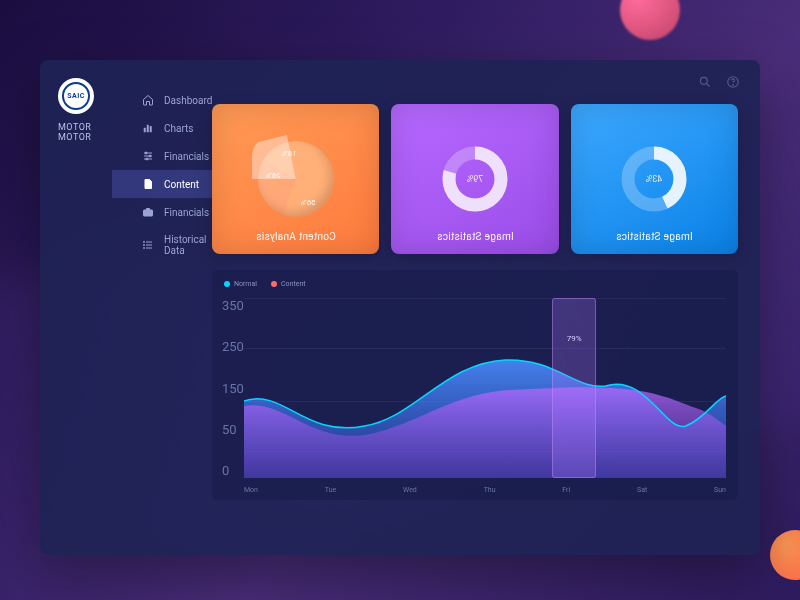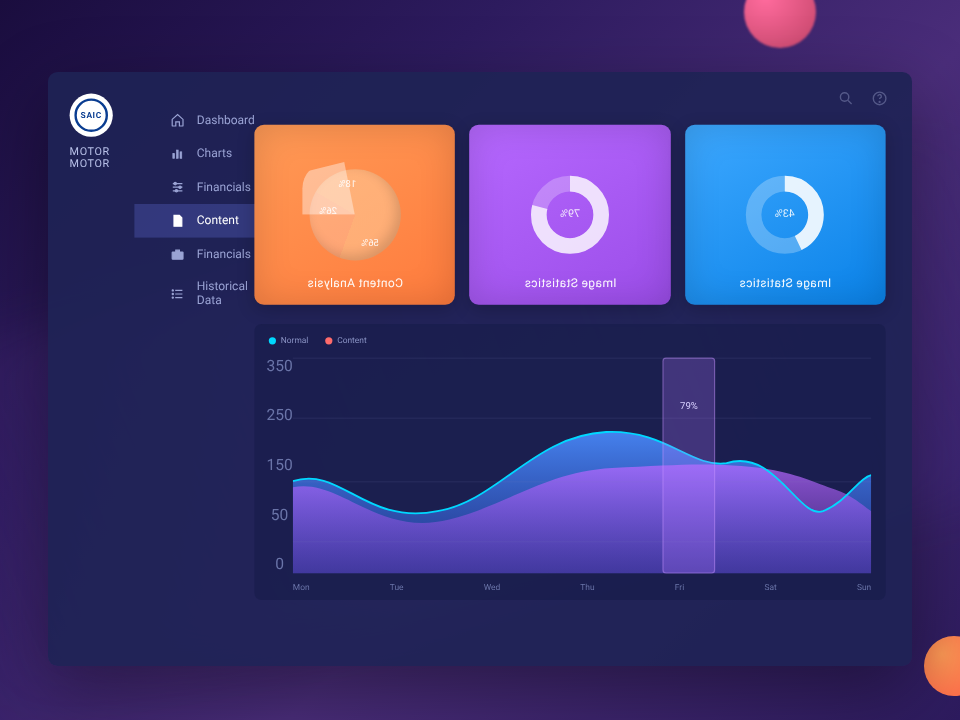--- a/index.html
+++ b/index.html
@@ -48,21 +48,21 @@
 .donut svg { transform:rotate(-90deg); }
 .donut-text { position:absolute; top:50%; left:50%; transform:translate(-50%,-50%) scaleX(-1); font-size:9px; color:rgba(255,255,255,0.85); }
 .pie { width:76px; height:76px; position:relative; }
 .pie-main { width:76px; height:76px; border-radius:50%; background:conic-gradient(from 200deg,rgba(255,255,255,0.25) 0deg 100deg,rgba(255,200,150,0.6) 100deg 360deg); box-shadow:inset -4px -4px 10px rgba(0,0,0,0.15); }
 .pie-slice { position:absolute; top:-6px; left:-6px; width:44px; height:44px; background:rgba(255,255,255,0.4); clip-path:polygon(100% 100%,0 100%,0 20%,80% 0); border-radius:50% 0 0 0; }
 .pie-label { position:absolute; font-size:8px; color:rgba(255,255,255,0.9); transform:scaleX(-1); }
 .pie-label.l1 { top:8px; left:24px; }
 .pie-label.l2 { top:30px; left:8px; }
 .pie-label.l3 { bottom:10px; right:18px; }
 
-.chart-panel { margin-top:16px; height:230px; background:rgba(20,25,70,0.5); border-radius:6px; padding:10px 12px 6px; position:relative;text-align:center; }
+.chart-panel { margin-top:16px; height:230px; background:rgba(20,25,70,0.5); border-radius:6px; padding:10px 12px 6px; position:relative; }
 .legend { display:flex; gap:14px; font-size:7px; }
 .legend-item { display:flex; align-items:center; gap:4px; color:#8a93c4; }
 .legend-dot { width:6px; height:6px; border-radius:50%; }
 .legend-dot.n { background:#00d8ff; }
 .legend-dot.a { background:#ff6b6b; }
 .y-axis { position:absolute; left:10px; top:28px; bottom:22px; display:flex; flex-direction:column; justify-content:space-between; font-size:13px; color:#6a74a8; }
 .x-axis { position:absolute; left:32px; right:12px; bottom:6px; display:flex; justify-content:space-between; font-size:7px; color:#6a74a8; }
 .plot { position:absolute; left:32px; right:12px; top:28px; bottom:22px; }
 .plot svg { width:100%; height:100%; }
 .highlight-bar { position:absolute; left:64%; top:0; width:9%; height:100%; background:rgba(180,120,255,0.25); border:1px solid rgba(200,150,255,0.4); border-radius:3px; }

